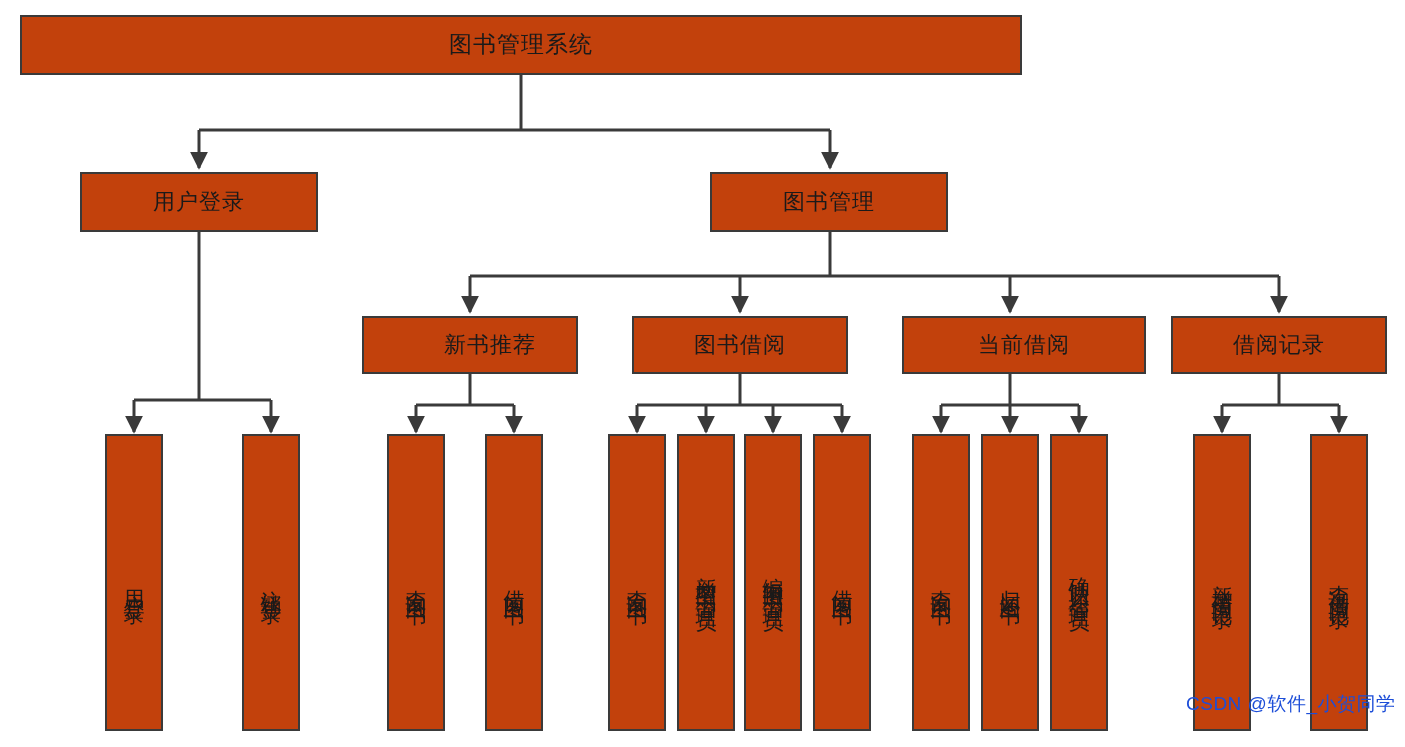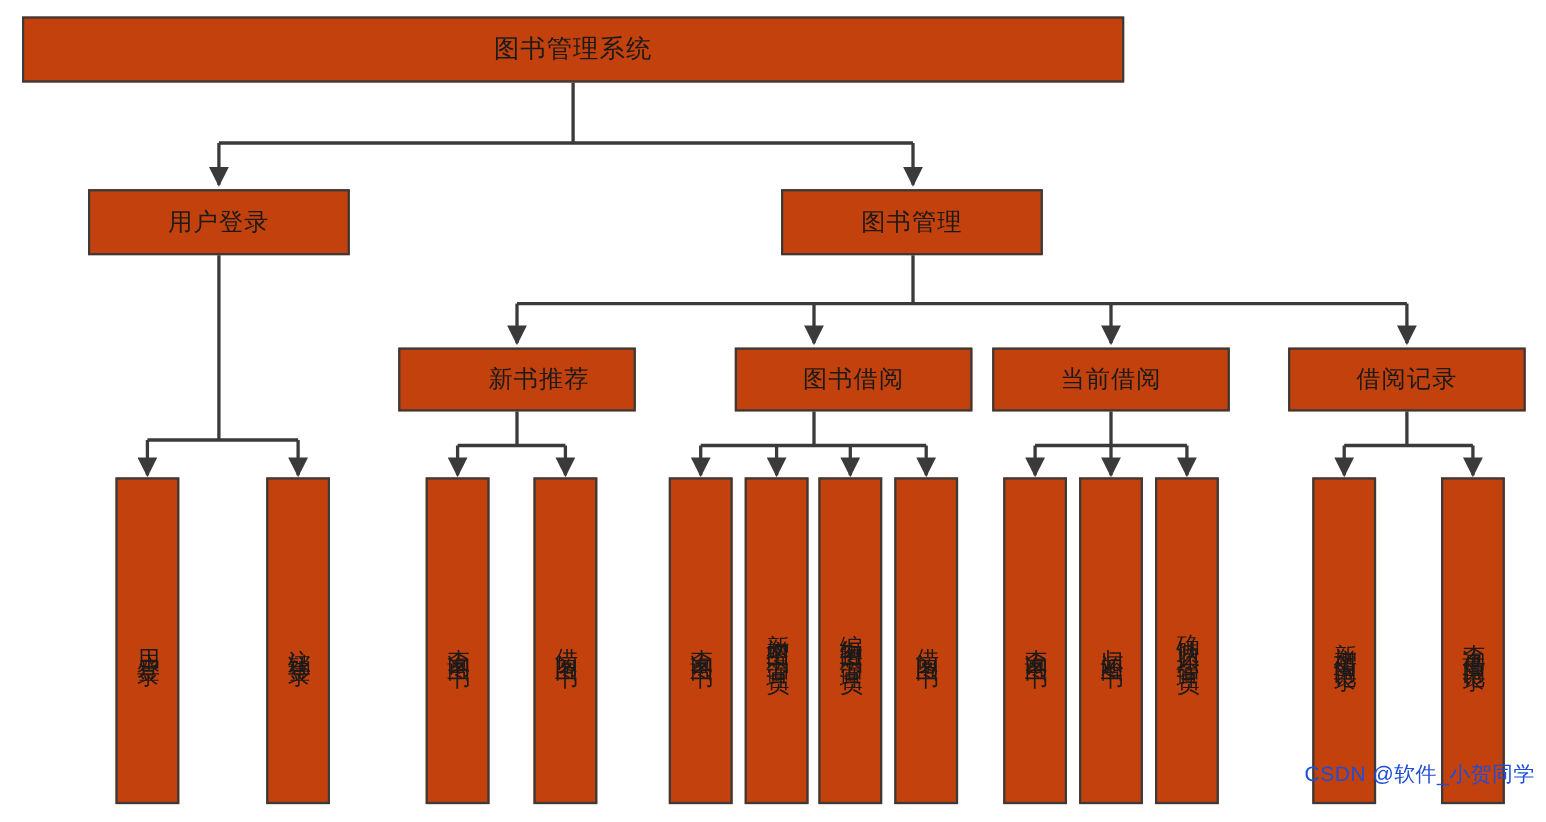--- a/index.html
+++ b/index.html
@@ -128,25 +128,25 @@
   </div>
 
   <div class="node node-h" style="left:710px; top:172px; width:238px; height:60px;">
     <span>图书管理</span>
   </div>
 
   <div class="node node-h" style="left:362px; top:316px; width:216px; height:58px;padding-left:40px;">
     <span>新书推荐</span>
   </div>
 
-  <div class="node node-h" style="left:632px; top:316px; width:216px; height:58px;margin-left:36px;">
+  <div class="node node-h" style="left:632px; top:316px; width:216px; height:58px;">
     <span>图书借阅</span>
   </div>
 
-  <div class="node node-h" style="left:902px; top:316px; width:216px; height:58px;">
+  <div class="node node-h" style="left:902px; top:316px; width:244px; height:58px;">
     <span>当前借阅</span>
   </div>
 
   <div class="node node-h" style="left:1171px; top:316px; width:216px; height:58px;">
     <span>借阅记录</span>
   </div>
 
   <div class="node node-v" style="left:105px; top:434px; width:58px; height:297px;">
     <span class="vtext">用户登录</span>
   </div>

